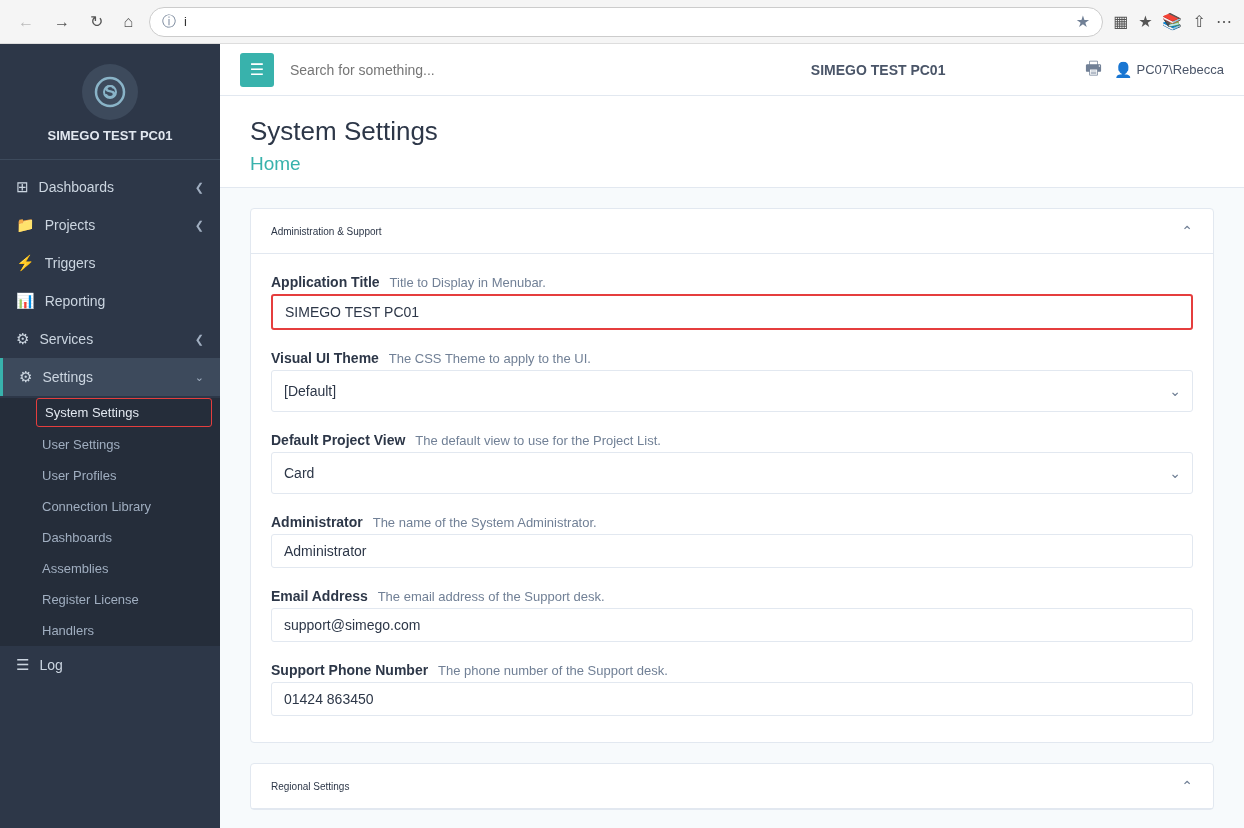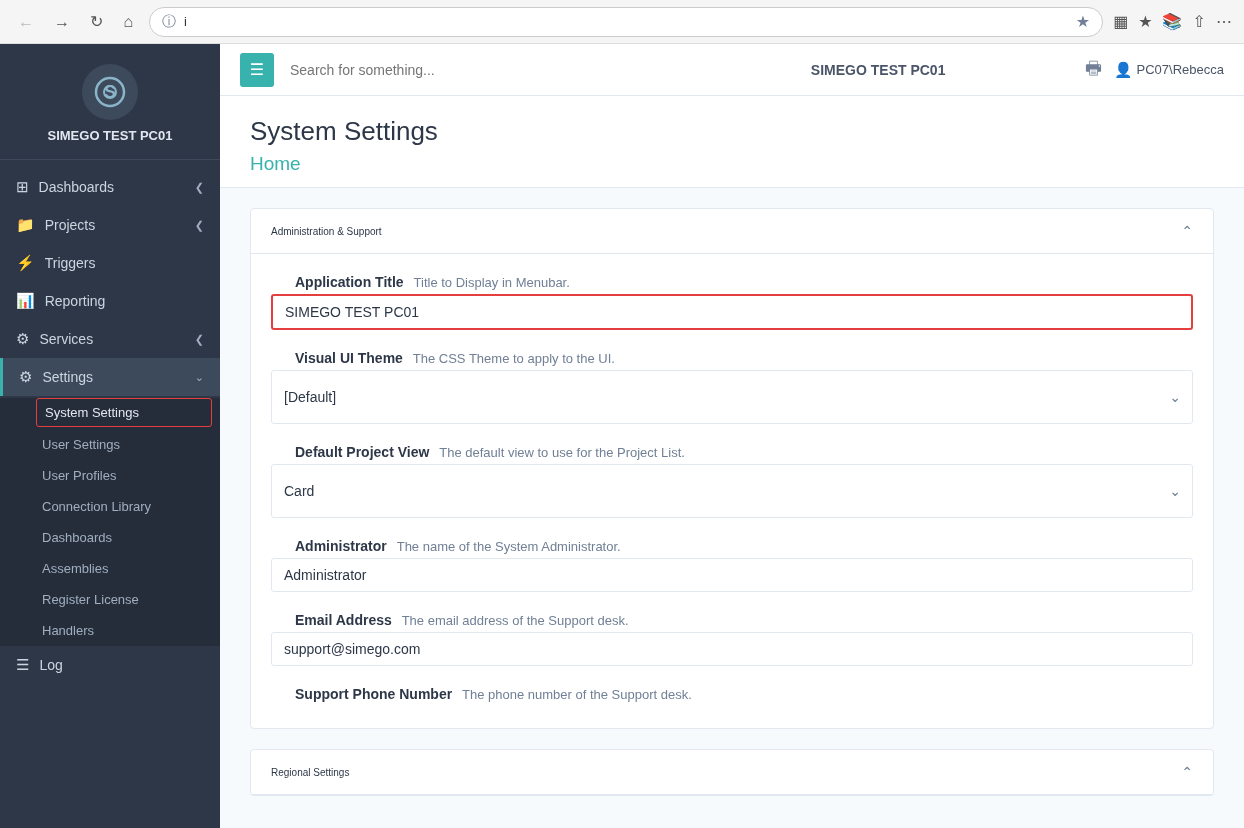--- a/index.html
+++ b/index.html
@@ -138,30 +138,30 @@
       border-bottom: 1px solid #e2e8f0;
       cursor: pointer;
     }
     .section-header-title { font-size: 10px; color: #2d3748; font-weight: 500; }
     .section-chevron { color: #718096; font-size: 14px; }
     .section-body { padding: 20px; }
 
     
     .form-group { margin-bottom: 20px; }
     .form-label {
-      font-size: 14px; font-weight: 600; color: #2d3748; margin-bottom: 4px; margin-left: 24px;
+      font-size: 14px; font-weight: 600; color: #2d3748; margin-bottom: 4px;
     }
     .form-label-hint { font-weight: 400; font-size: 13px; color: #718096; margin-left: 6px; }
     .form-input {
       width: 100%; padding: 8px 12px; border: 1px solid #e2e8f0; border-radius: 3px;
       font-size: 14px; color: #2d3748; outline: none; background: white;
     }
     .form-input.focused { border-color: #e53e3e; border-width: 2px; }
     .form-select {
-      width: 100%; padding: 18px 12px; border: 1px solid #e2e8f0; border-radius: 3px;
+      width: 100%; padding: 12px 12px; border: 1px solid #e2e8f0; border-radius: 3px;
       font-size: 14px; color: #2d3748; outline: none; background: white;
       appearance: none; cursor: pointer;
     }
     .form-select-wrapper {
       position: relative;
     }
     .form-select-arrow {
       position: absolute; right: 12px; top: 50%; transform: translateY(-50%);
       color: #718096; pointer-events: none;
     }
@@ -375,20 +375,21 @@
                 <span class="form-label-hint">The email address of the Support desk.</span>
               </div>
               <input type="text" class="form-input" value="support@simego.com" style="">
             </div>
 
             <div class="form-group" style="margin-bottom:6px;">
               <div class="form-label">
                 <span>Support Phone Number</span>
                 <span class="form-label-hint">The phone number of the Support desk.</span>
               </div>
+              <input type="text" class="form-input" value="01424 863450" style="">
             </div>
 
           </div>
         </div>
 
         <div class="settings-section">
           <div class="section-header">
             <span class="section-header-title">Regional Settings</span>
             <span class="section-chevron">⌃</span>
           </div>

